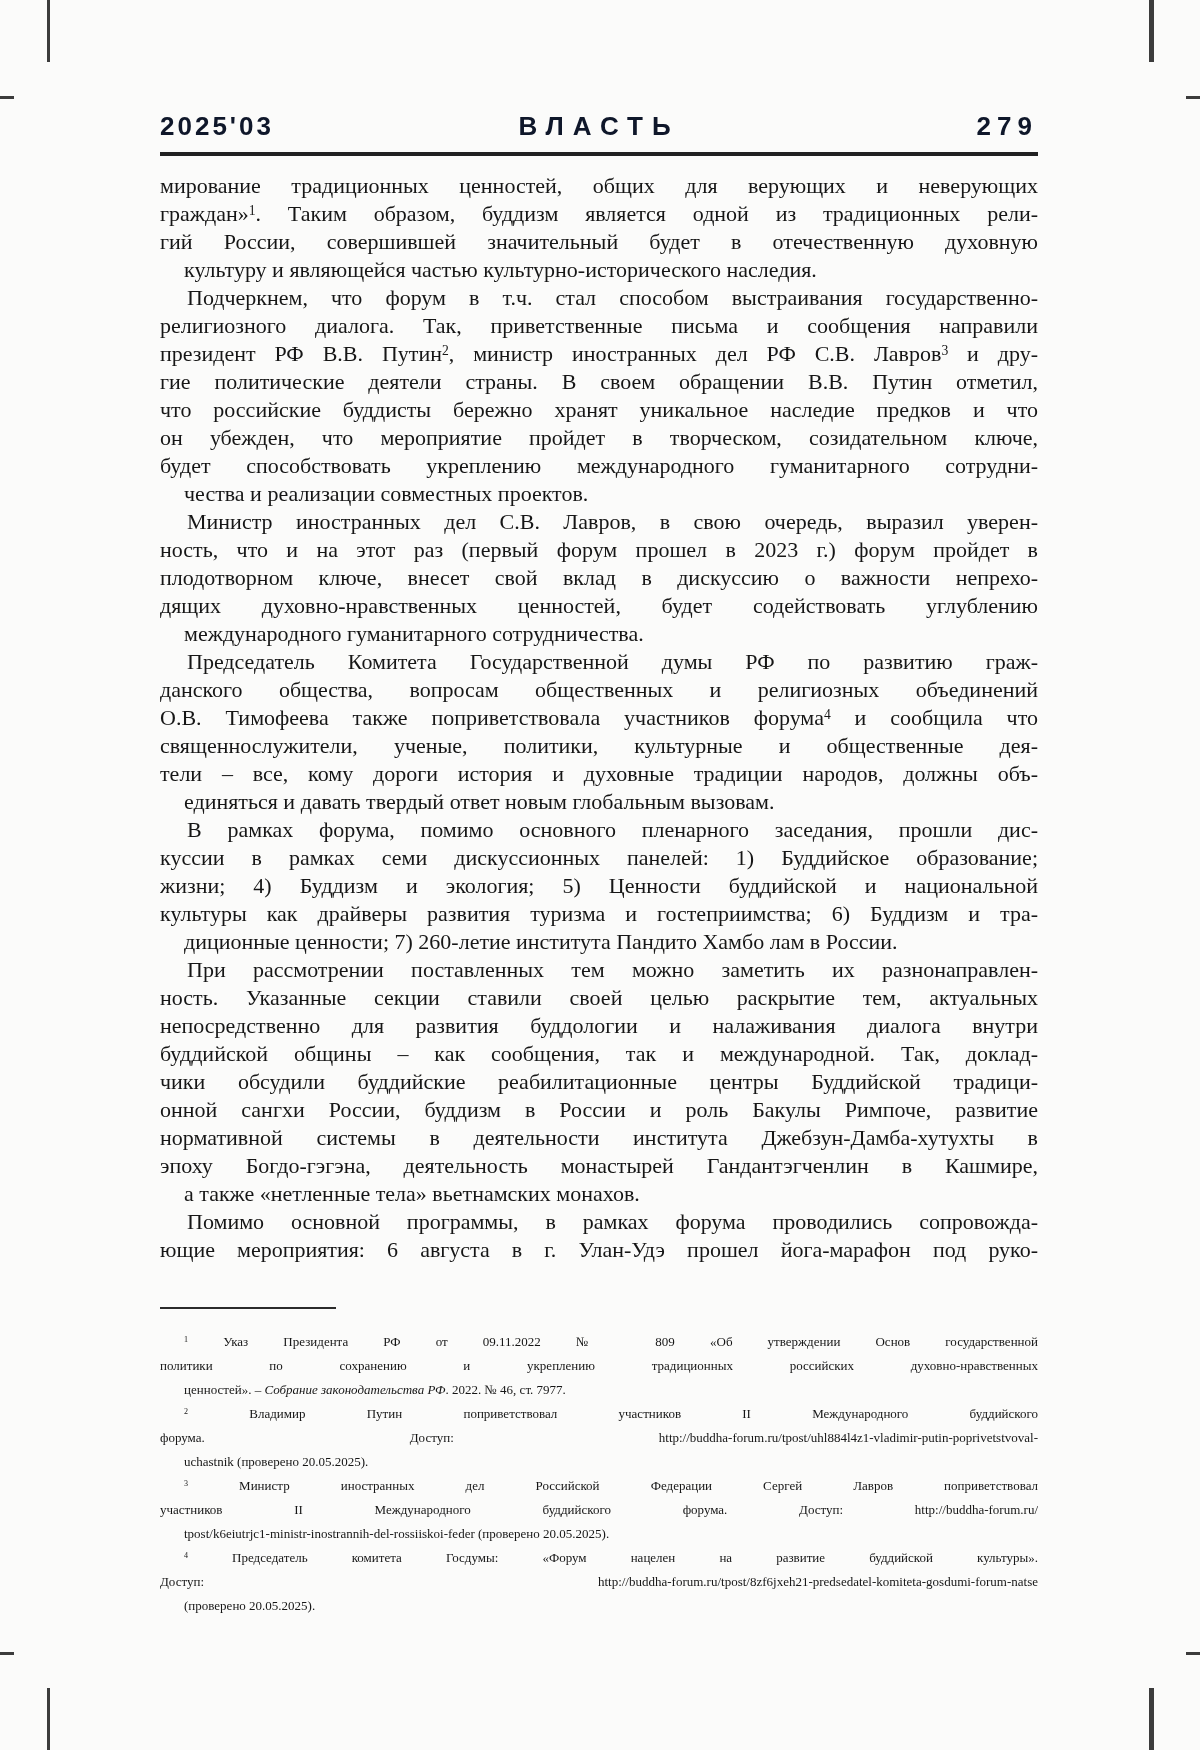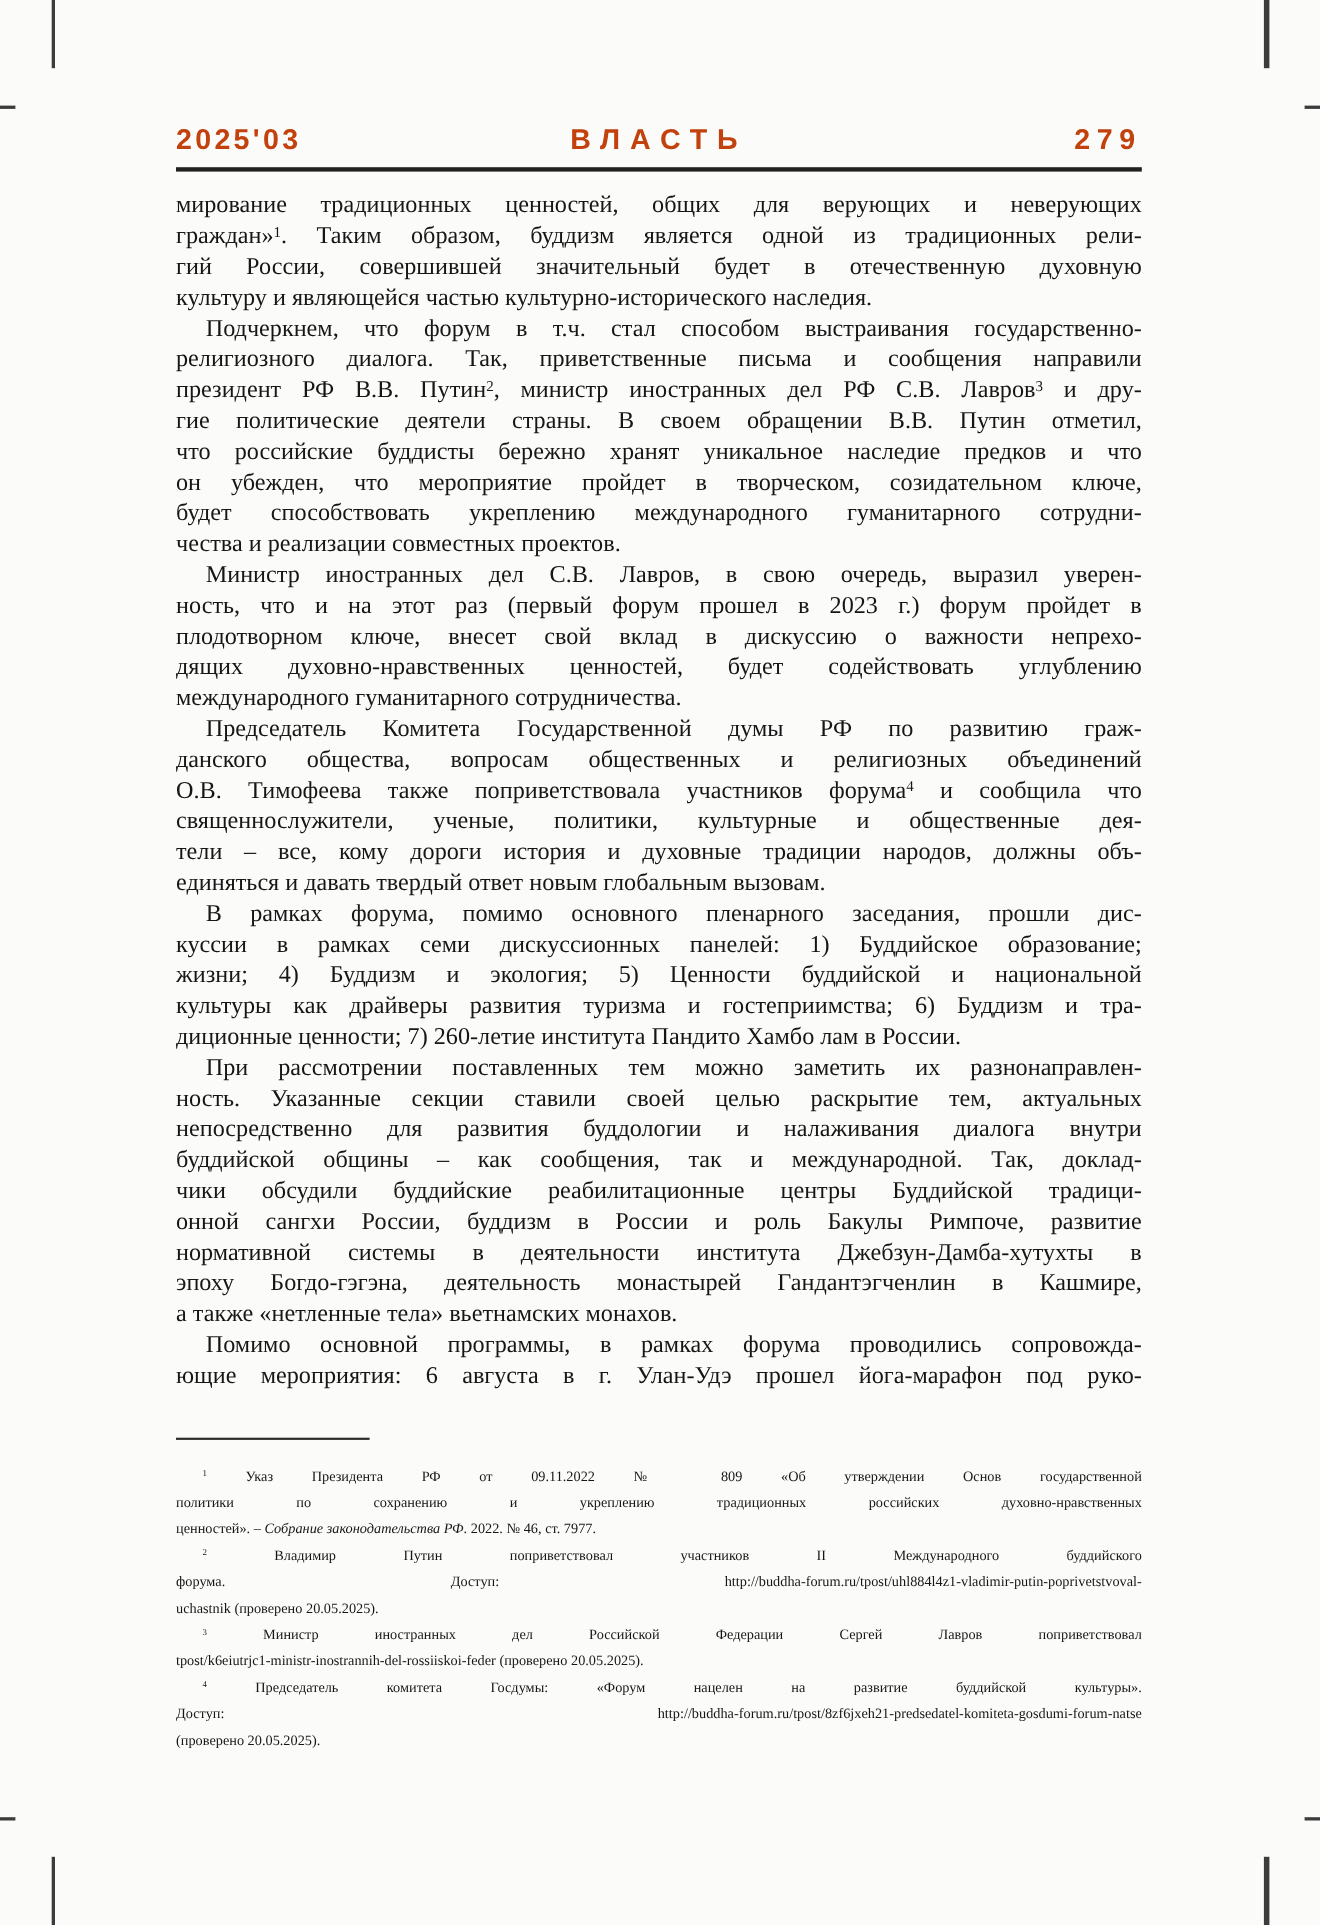--- a/index.html
+++ b/index.html
@@ -26,21 +26,21 @@
   .crop.bl-h { left: 0; top: 1652px; }
   .crop.br-h { right: 0; top: 1652px; }
 
   
   .header {
     position: absolute;
     left: 160px; top: 108px;
     width: 878px; height: 34px;
     display: flex; align-items: flex-end; justify-content: space-between;
     font-family: "Liberation Sans", "DejaVu Sans", sans-serif;
-    font-size: 26px; font-weight: 700; color: #c2410c;
+    font-size: 26px; font-weight: 700; color: #0f172a;
   }
   .header .issue  { letter-spacing: 3px; }
   .header .title  { letter-spacing: 9px; position: absolute; left: 50%; transform: translateX(-50%); }
   .header .pageno { letter-spacing: 6px; }
   .header-rule {
     position: absolute; left: 160px; top: 152px;
     width: 878px; height: 4px; background: #212121;
   }
 
   
@@ -52,21 +52,21 @@
     line-height: 28px;
   }
   .paragraph { margin: 0; }
   .line {
     text-align: justify;
     text-align-last: justify;
     height: 28px; overflow: hidden;
     white-space: normal;
   }
   .line.first  { text-indent: 27px; }
-  .line.end    { text-align: left; text-align-last: left; }
+  .line.end    { text-align: left; text-align-last: left; margin-left: 24px; }
   sup {
     font-size: 0.62em;
     line-height: 0;
     vertical-align: baseline;
     position: relative; top: -0.45em;
   }
 
   
   .fn-rule {
     position: absolute; left: 160px; top: 1307px;
@@ -167,20 +167,21 @@
         <div class="line">политики по сохранению и укреплению традиционных российских духовно-нравственных</div>
         <div class="line end">ценностей». – <i>Собрание законодательства РФ</i>. 2022. № 46, ст. 7977.</div>
       </div>
       <div class="paragraph">
         <div class="line first"><sup>2</sup> Владимир Путин поприветствовал участников II Международного буддийского</div>
         <div class="line">форума. Доступ: http://buddha-forum.ru/tpost/uhl884l4z1-vladimir-putin-poprivetstvoval-</div>
         <div class="line end">uchastnik (проверено 20.05.2025).</div>
       </div>
       <div class="paragraph">
         <div class="line first"><sup>3</sup> Министр иностранных дел Российской Федерации Сергей Лавров поприветствовал</div>
+        <div class="line">участников II Международного буддийского форума. Доступ: http://buddha-forum.ru/</div>
         <div class="line end">tpost/k6eiutrjc1-ministr-inostrannih-del-rossiiskoi-feder (проверено 20.05.2025).</div>
       </div>
       <div class="paragraph">
         <div class="line first"><sup>4</sup> Председатель комитета Госдумы: «Форум нацелен на развитие буддийской культуры».</div>
         <div class="line">Доступ: http://buddha-forum.ru/tpost/8zf6jxeh21-predsedatel-komiteta-gosdumi-forum-natse</div>
         <div class="line end">(проверено 20.05.2025).</div>
       </div>
     </section>
 
 </div>

